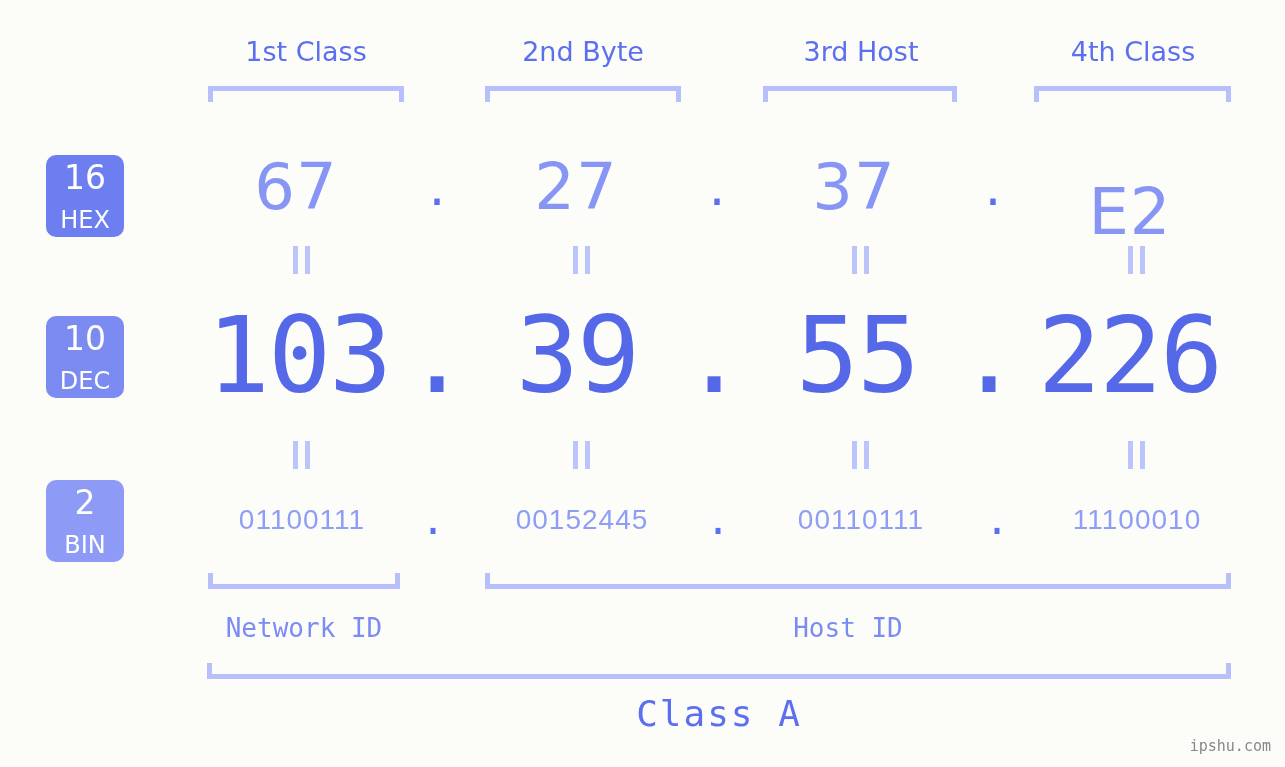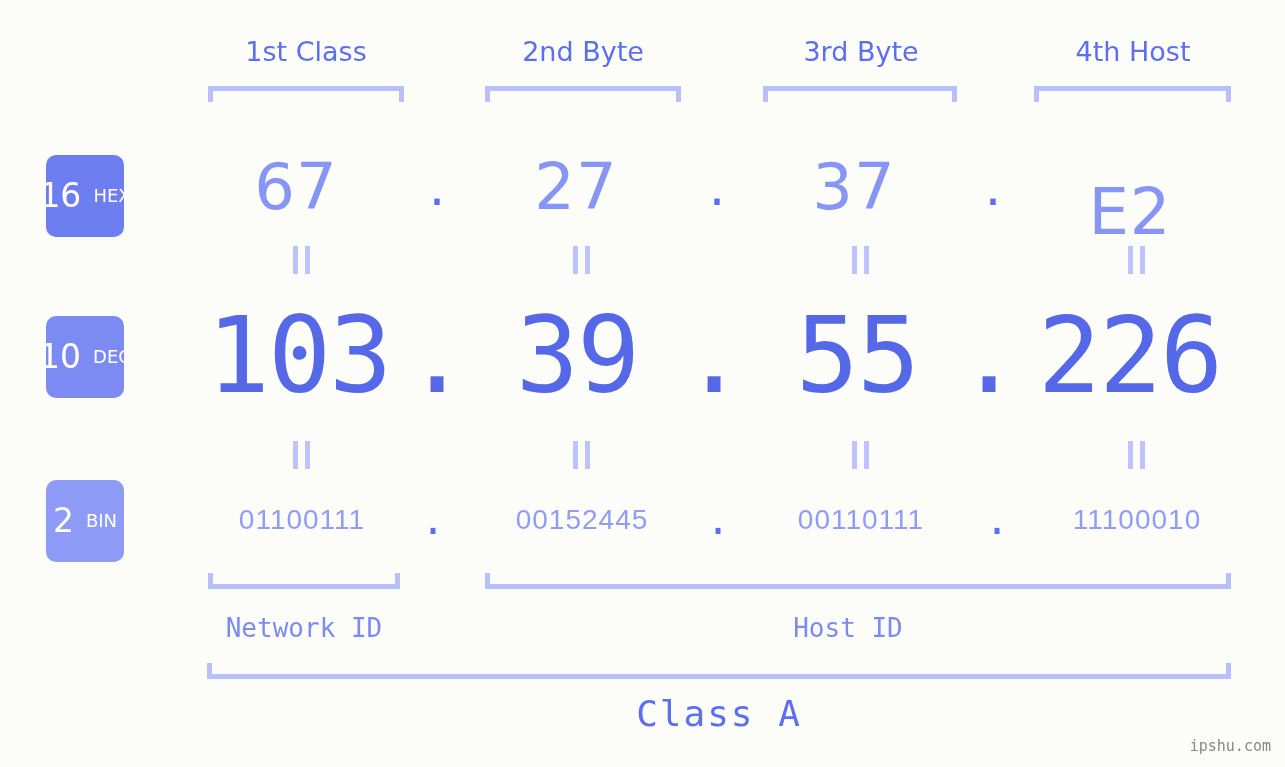--- a/index.html
+++ b/index.html
@@ -57,34 +57,34 @@
 
   
   .badge {
     position: absolute;
     left: 46px;
     width: 78px;
     height: 82px;
     border-radius: 10px;
     color: #ffffff;
     display: flex;
-    flex-direction: row;
+    flex-direction: column;
     align-items: center;
     justify-content: center;
     font-family: "DejaVu Sans", sans-serif;
     line-height: 1;
     gap: 12px;
   }
   .badge .num {
     font-size: 33px;
     letter-spacing: 0px;
     margin-bottom: 2px;
   }
   .badge .abbr {
-    font-size: 18px;
+    font-size: 24px;
     letter-spacing: 0px;
   }
   #badge-hex { top: 155px; background: #6c7ef0; }
   #badge-dec { top: 316px; background: #7b8bf2; }
   #badge-bin { top: 480px; background: #8d9bf6; }
 
   
   .val {
     position: absolute;
     text-align: center;
@@ -194,22 +194,22 @@
     white-space: nowrap;
   }
 </style>
 </head>
 <body>
 
 <div id="canvas">
 
   <div class="byte-header" style="left:196px; width:220px;">1st Class</div>
   <div class="byte-header" style="left:473px; width:220px;">2nd Byte</div>
-  <div class="byte-header" style="left:751px; width:220px;">3rd Byte</div>
-  <div class="byte-header" style="left:1023px; width:220px;">4th Host</div>
+  <div class="byte-header" style="left:751px; width:220px;">3rd Host</div>
+  <div class="byte-header" style="left:1023px; width:220px;">4th Class</div>
 
   <div class="bracket-down" style="left:208px; width:196px; top:86px;"></div>
   <div class="bracket-down" style="left:485px; width:196px; top:86px;"></div>
   <div class="bracket-down" style="left:763px; width:194px; top:86px;"></div>
   <div class="bracket-down" style="left:1034px; width:197px; top:86px;"></div>
 
   <div class="badge" id="badge-hex">
     <span class="num">16</span>
     <span class="abbr">HEX</span>
   </div>

